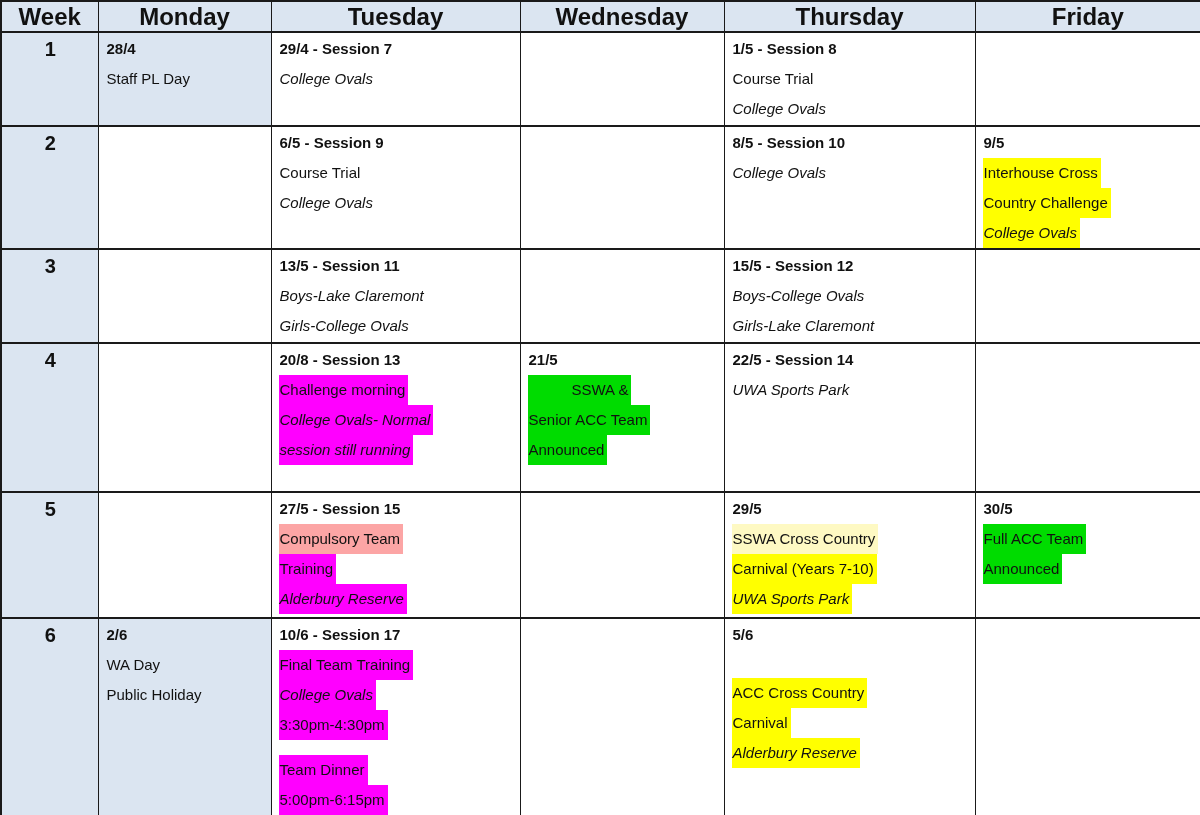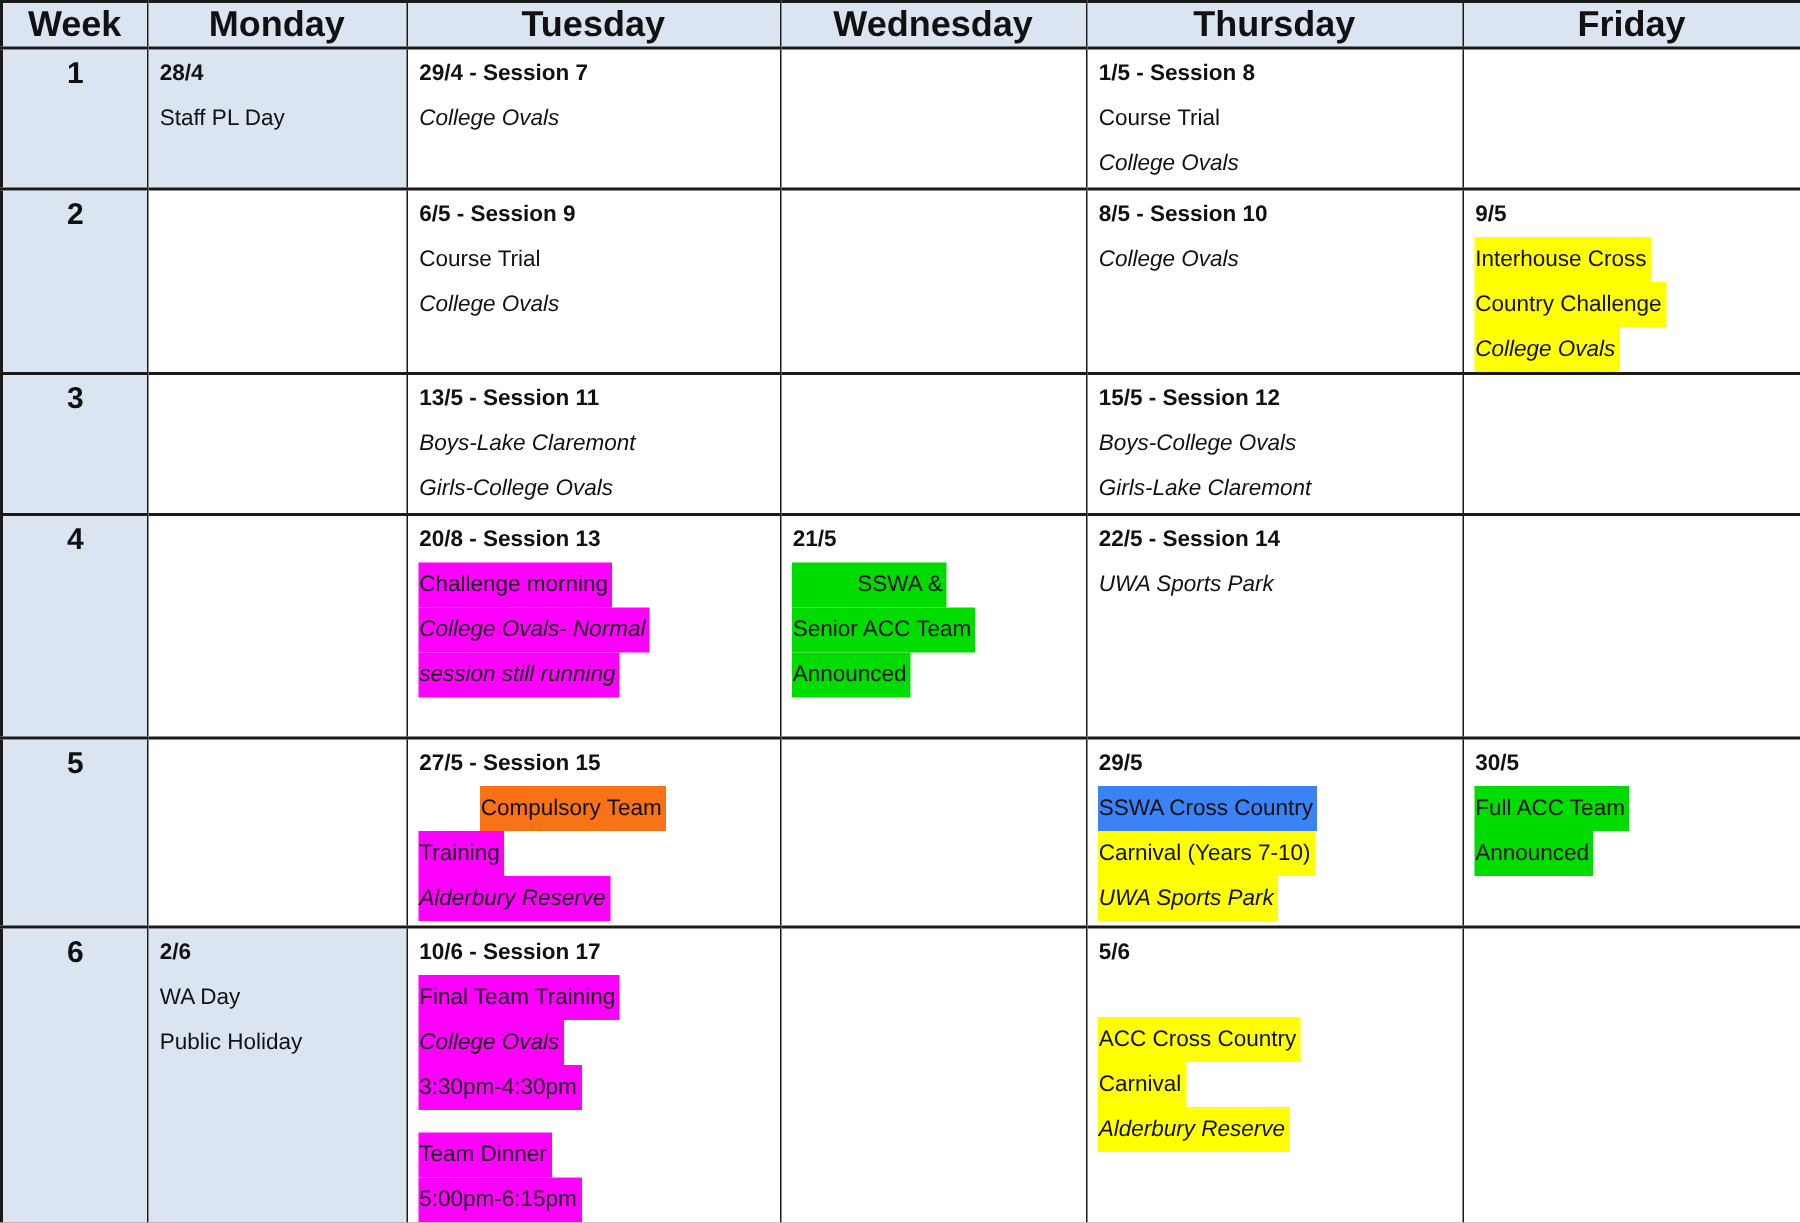--- a/index.html
+++ b/index.html
@@ -159,28 +159,28 @@
           <div class="line"><span class="run b">22/5 - Session 14</span></div>
           <div class="line"><span class="run i">UWA Sports Park</span></div>
         </td>
         <td></td>
       </tr>
       <tr style="height: 126px;">
         <td class="week">5</td>
         <td></td>
         <td>
           <div class="line"><span class="run b">27/5 - Session 15</span></div>
-          <div class="line"><span class="run" style="background: #f97316; margin-left: 41px;">Compulsory Team</span></div>
+          <div class="line"><span class="run" style="background: #fca5a5;">Compulsory Team</span></div>
           <div class="line"><span class="run" style="background: rgb(255, 0, 255);">Training</span></div>
           <div class="line"><span class="run i" style="background: rgb(255, 0, 255);">Alderbury Reserve</span></div>
         </td>
         <td></td>
         <td>
           <div class="line"><span class="run b">29/5</span></div>
-          <div class="line"><span class="run" style="background: #3b82f6;">SSWA Cross Country</span></div>
+          <div class="line"><span class="run" style="background: #fef9c3;">SSWA Cross Country</span></div>
           <div class="line"><span class="run" style="background: rgb(255, 255, 0);">Carnival (Years 7-10)</span></div>
           <div class="line"><span class="run i" style="background: rgb(255, 255, 0);">UWA Sports Park</span></div>
         </td>
         <td>
           <div class="line"><span class="run b">30/5</span></div>
           <div class="line"><span class="run" style="background: rgb(0, 220, 0);">Full ACC Team</span></div>
           <div class="line"><span class="run" style="background: rgb(0, 220, 0);">Announced</span></div>
         </td>
       </tr>
       <tr style="height: 198px;">

